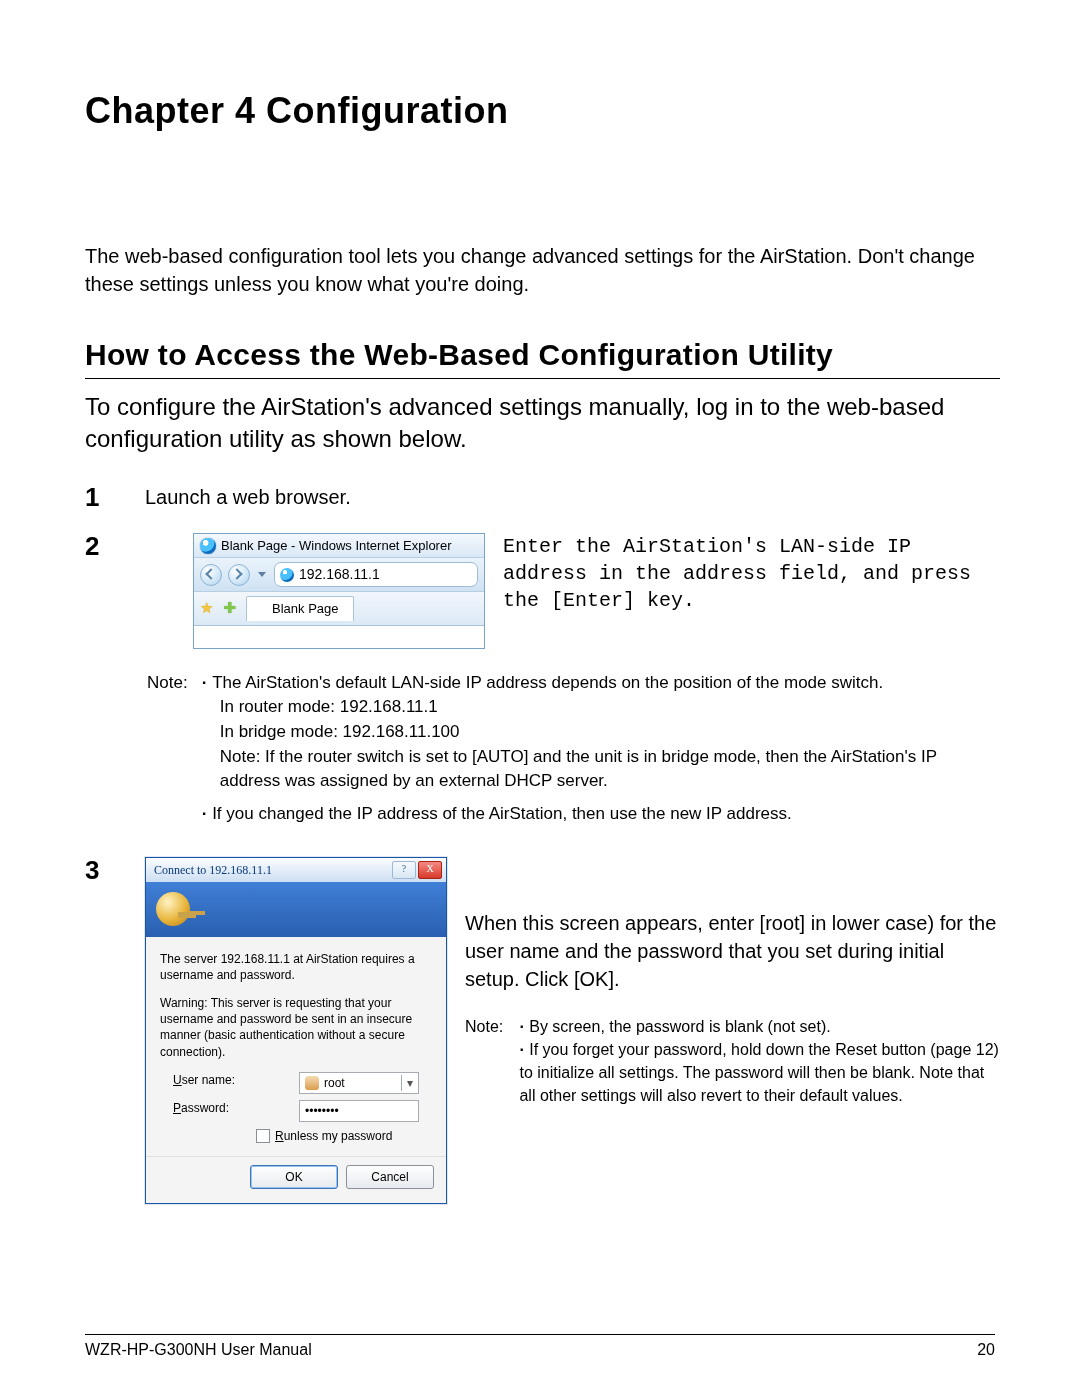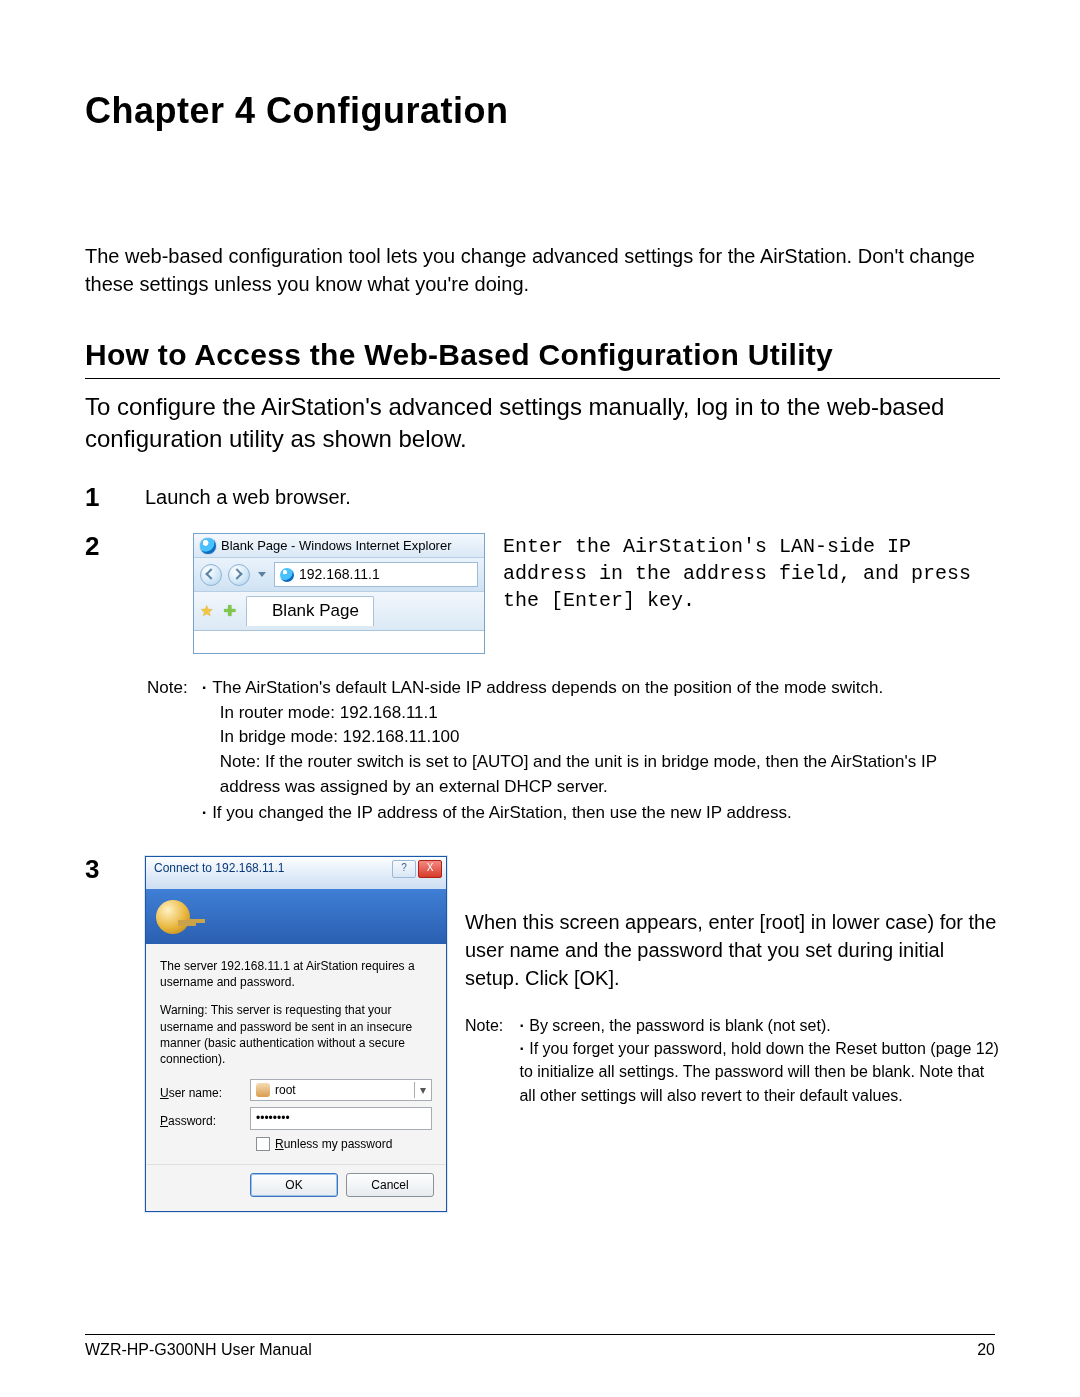--- a/index.html
+++ b/index.html
@@ -35,61 +35,61 @@
   .navbtn{width:20px;height:20px;border-radius:50%;
     background:radial-gradient(circle at 35% 30%,#fff,#cfe6f7 60%,#a8c9e5);
     border:1px solid #8fb4d4;position:relative;}
   .navbtn::before{content:"";position:absolute;top:5px;left:6px;
     border:solid #5b84a8;border-width:0 2px 2px 0;display:inline-block;padding:3px;
     transform:rotate(135deg);}
   .navbtn.fwd::before{transform:rotate(-45deg);left:4px;}
   .tri{width:0;height:0;border-left:4px solid transparent;border-right:4px solid transparent;
     border-top:5px solid #5a7fa2;margin:0 2px;}
   .addr{flex:1;display:flex;align-items:center;gap:5px;background:#fff;
-    border:1px solid #9fbcd6;padding:2px 5px;border-radius:0;font-size:14px;}
+    border:1px solid #9fbcd6;padding:2px 5px;border-radius:7px;font-size:14px;}
   .addr .pe{width:14px;height:14px;border-radius:50%;
     background:radial-gradient(circle at 35% 30%,#fff 0 15%,#49c1ff 18% 55%,#0b6cc0 60% 100%);}
   .fav{display:flex;align-items:center;gap:10px;padding:4px 6px;
     background:linear-gradient(#f2f7fc,#dbe9f5);border-top:1px solid #b8cfe3;}
   .star{font-size:15px;color:#f4c542;text-shadow:0 0 1px #c89400;}
   .star.g{color:#7fc84a;text-shadow:0 0 1px #4b8a1c;}
   .tab{display:flex;align-items:center;gap:5px;background:#fff;border:1px solid #a8c3da;
-    border-bottom:0;padding:3px 14px 3px 6px;font-size:17px;border-radius:2px 2px 0 0;}
+    border-bottom:0;padding:3px 14px 3px 6px;font-size:13px;border-radius:2px 2px 0 0;}
   .tab .pe{width:14px;height:14px;}
   .ie-body{height:22px;background:#fff;border-top:1px solid #a8c3da;}
 
   
   .note{font-size:17px;line-height:1.45;margin:10px 0 0 62px;}
   .note .lbl{display:inline-block;width:50px;vertical-align:top;}
   .note ul{list-style:none;margin:0;padding:0;display:inline-block;vertical-align:top;width:calc(100% - 60px);}
   .note li::before{content:"·  ";font-weight:700;}
-  .note .sub{padding-left:0;margin-top:2px;}
+  .note .sub{padding-left:0;margin-top:8px;}
   .note .indent{padding-left:18px;display:block;}
 
   
   .dlg{
     width:300px;border:1px solid #1b56ad;
     font-family:"Segoe UI", Tahoma, sans-serif;font-size:12px;background:#f4f4f4;
     box-shadow:0 0 0 1px #dfe7f1;
   }
-  .dlg-title{display:flex;align-items:flex-start;justify-content:space-between;
-    background:linear-gradient(#fdfefe,#e8f0fa 40%,#cddff2);padding:3px 4px 11px 8px;
-    color:#093a79;font-size:12px;}
+  .dlg-title{display:flex;align-items:flex-end;justify-content:space-between;
+    background:linear-gradient(#fdfefe,#e8f0fa 40%,#cddff2);padding:3px 4px 3px 8px;
+    color:#093a79;font-size:12px;font-family:Liberation Serif, serif;}
   .dlg-title .winbtns{display:flex;gap:2px;}
   .wb{width:22px;height:16px;border:1px solid #9db8d6;border-radius:2px;
     background:linear-gradient(#f7fafd,#d9e7f4);font-size:10px;line-height:14px;text-align:center;color:#355f93;}
   .wb.close{background:linear-gradient(#f48a83,#d73a2b);color:#fff;border-color:#a82216;}
   .dlg-hero{background:linear-gradient(#3f7fd6,#2a5fb0);height:55px;display:flex;align-items:center;padding:0 10px;}
   .keys{width:34px;height:34px;border-radius:50%;
     background:radial-gradient(circle at 35% 30%,#fff2c2,#e9b63d 55%,#b3790f);position:relative;}
   .keys::after{content:"";position:absolute;width:18px;height:6px;background:#caa24a;
     top:20px;left:22px;border-radius:1px;box-shadow:10px -2px 0 -1px #caa24a;}
   .dlg-body{padding:14px 14px 10px 14px;color:#000;}
   .dlg-body p{margin:0 0 12px 0;line-height:1.35;}
-  .frow{display:flex;align-items:flex-end;margin:6px 0;}
+  .frow{display:flex;align-items:flex-start;margin:6px 13px;gap:36px;}
   .frow label{width:90px;}
   .frow label u{text-decoration:underline;}
   .fld{flex:1;display:flex;align-items:center;gap:5px;background:#fff;border:1px solid #a7acb2;padding:2px 5px;}
   .fld .uic{width:14px;height:14px;border-radius:3px;background:linear-gradient(#f6dcb4,#d99c4e);}
   .fld .dd{margin-left:auto;border-left:1px solid #a7acb2;padding-left:5px;color:#555;}
   .chkrow{margin:6px 0 2px 96px;display:flex;align-items:center;gap:5px;}
   .chk{width:12px;height:12px;border:1px solid #8a8f96;background:#fff;}
   .dlg-foot{padding:8px 12px 14px;display:flex;justify-content:flex-end;gap:8px;border-top:1px solid #e0e0e0;}
   .btn{min-width:70px;padding:3px 8px;border:1px solid #8b9198;border-radius:3px;
     background:linear-gradient(#fefefe,#e7ebef);font-size:12px;text-align:center;}

